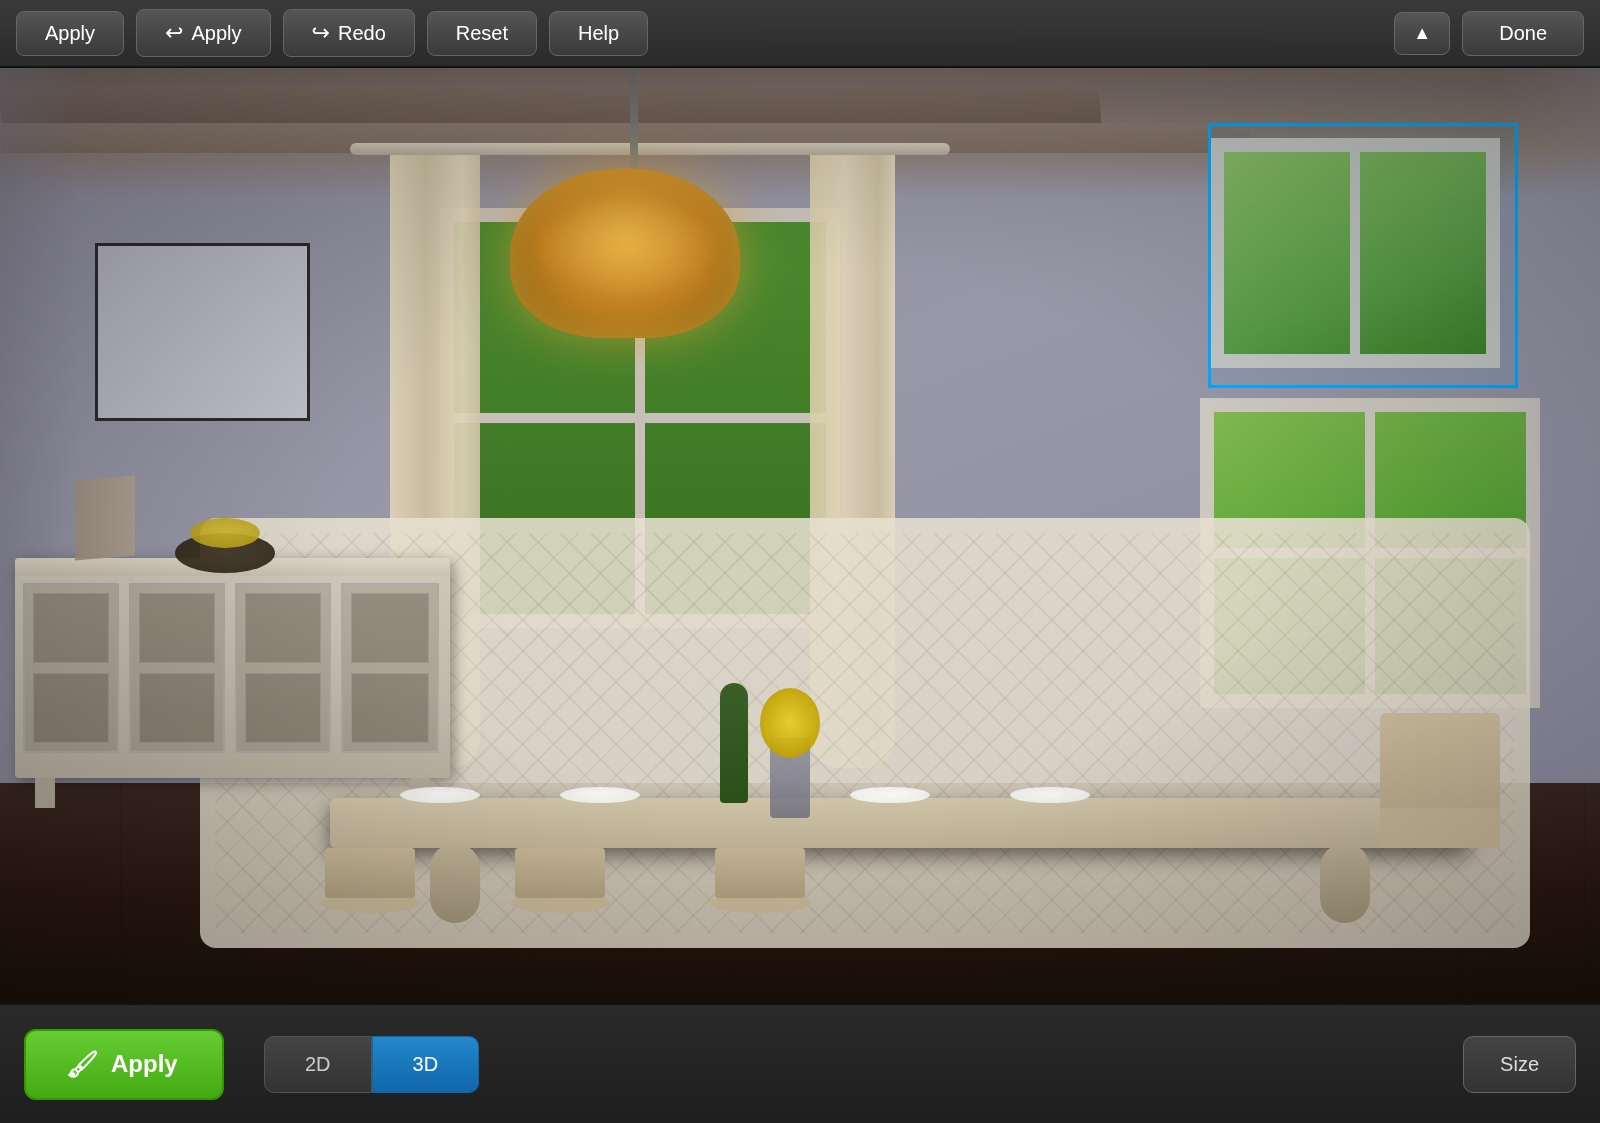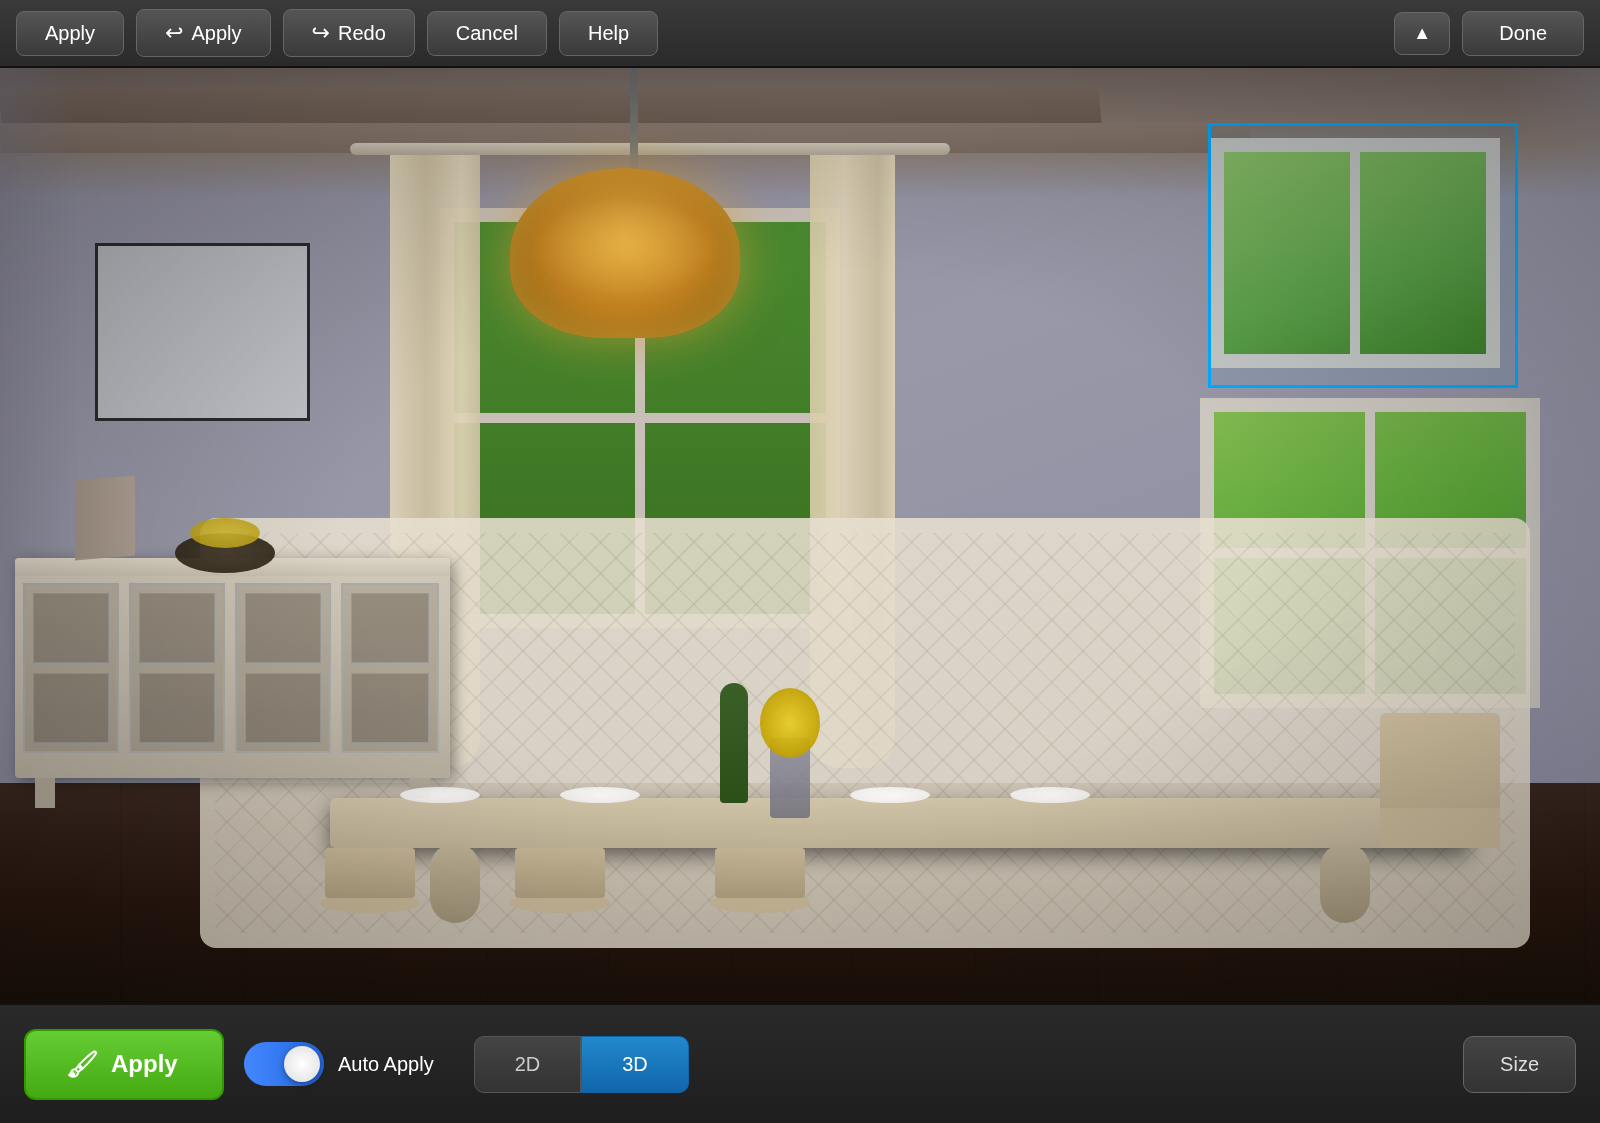--- a/index.html
+++ b/index.html
@@ -190,21 +190,21 @@
   </button>
   <button class="toolbar-btn">
     <span class="btn-icon">↩</span>
     <span>Apply</span>
   </button>
   <button class="toolbar-btn">
     <span class="btn-icon">↪</span>
     <span>Redo</span>
   </button>
   <button class="toolbar-btn">
-    <span>Cancel</span>
+    <span>Reset</span>
   </button>
   <button class="toolbar-btn">
     <span>Help</span>
   </button>
   <div class="toolbar-spacer"></div>
   <button class="toolbar-collapse-btn">
     <span>▲</span>
   </button>
   <button class="toolbar-done-btn">
     <span>Done</span>
@@ -344,27 +344,20 @@
   </div>
 </div>
 
 <div class="bottom-toolbar">
 
   <button class="apply-btn">
     <span class="paint-icon">🖌</span>
     <span>Apply</span>
   </button>
 
-  <div class="toggle-container">
-    <div class="toggle-switch">
-      <div class="toggle-track"></div>
-      <div class="toggle-knob"></div>
-    </div>
-    <span class="toggle-label">Auto Apply</span>
-  </div>
 
   <div class="view-btn-group">
     <button class="view-btn">
       <span>2D</span>
     </button>
     <button class="view-btn active">
       <span>3D</span>
     </button>
   </div>
 

